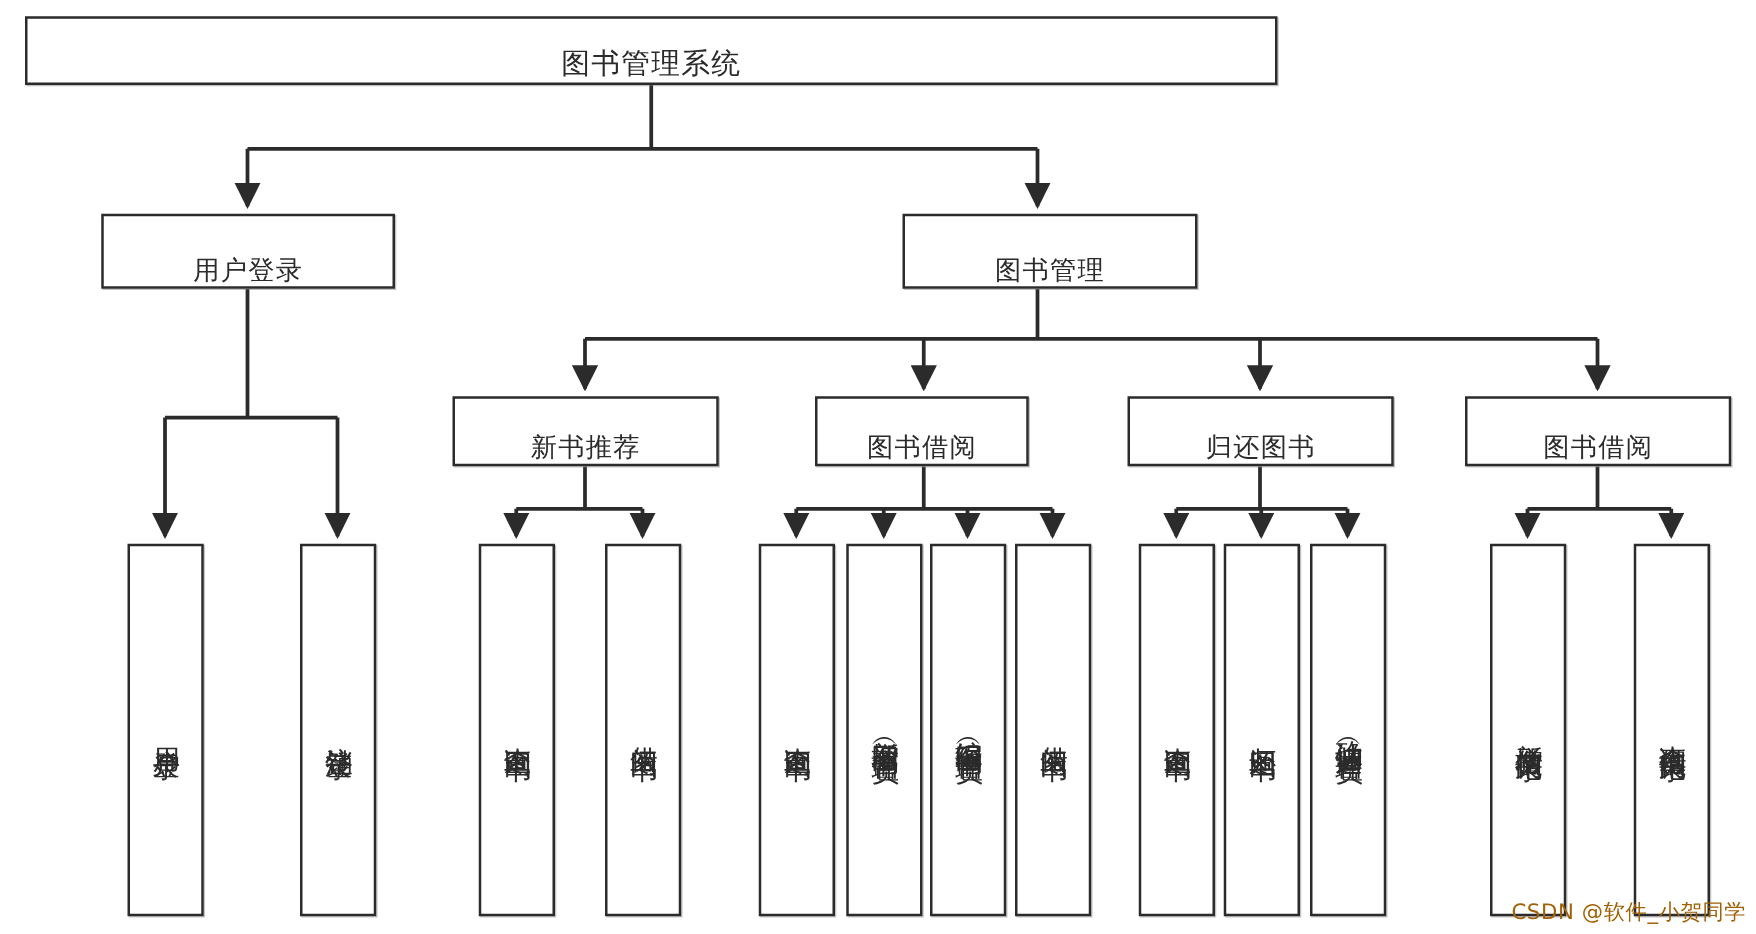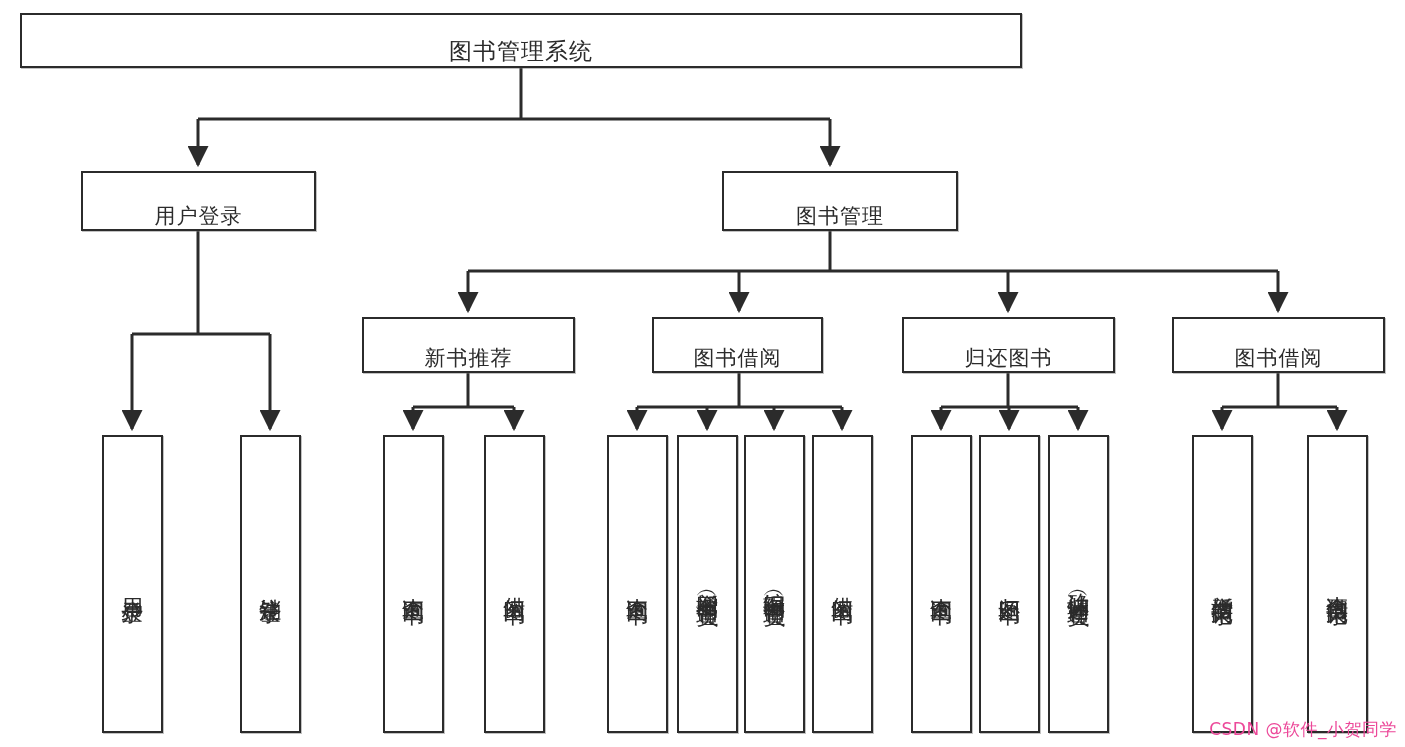--- a/index.html
+++ b/index.html
@@ -60,21 +60,21 @@
     display: block;
   }
   .node.root {
     font-size: 23px;
   }
   #watermark {
     position: absolute;
     right: 8px;
     bottom: 6px;
     font-size: 17px;
-    color: #ec4899;
+    color: #a16207;
     letter-spacing: 0.5px;
     white-space: nowrap;
     user-select: none;
   }
 </style>
 </head>
 <body>
 
 <div id="diagram-root">
 

